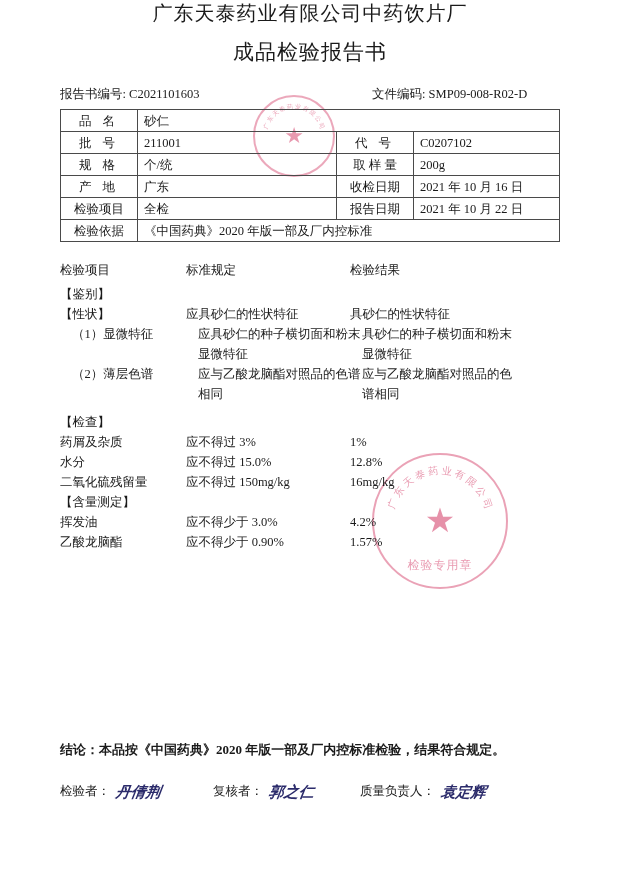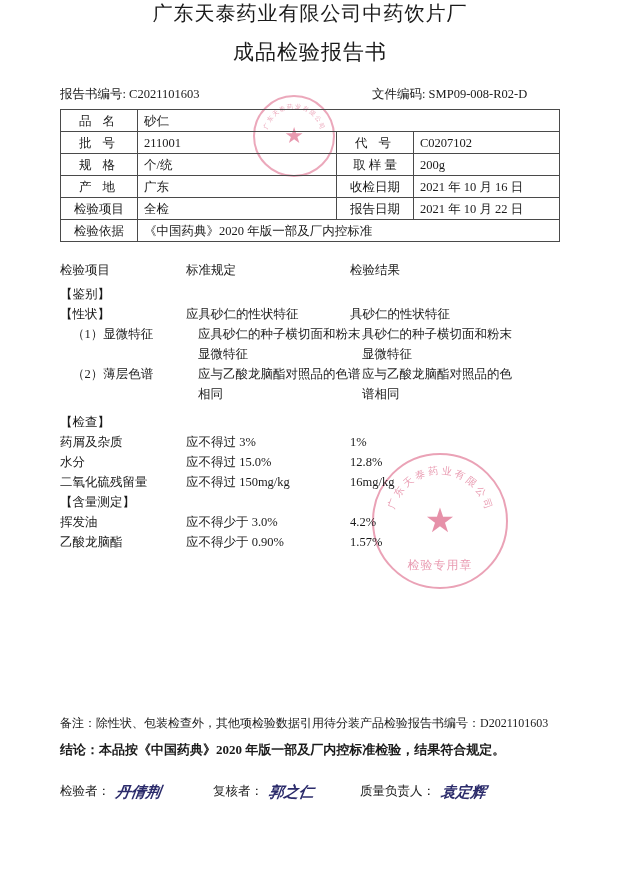--- a/index.html
+++ b/index.html
@@ -361,21 +361,20 @@
       <div class="c3">4.2%</div>
     </div>
     <div class="res-row">
       <div class="c1">乙酸龙脑酯</div>
       <div class="c2">应不得少于 0.90%</div>
       <div class="c3">1.57%</div>
     </div>
   </div>
 
   <div class="footer">
-    <div class="note">备注：除性状、包装检查外，其他项检验数据引用待分装产品检验报告书编号：D2021101603</div>
     <div class="conclusion">结论：本品按《中国药典》2020 年版一部及厂内控标准检验，结果符合规定。</div>
     <div class="signatures">
       <div class="sig">
         <span class="sig-label">检验者：</span>
         <span class="sig-name">丹倩荆</span>
       </div>
       <div class="sp1"></div>
       <div class="sig">
         <span class="sig-label">复核者：</span>
         <span class="sig-name">郭之仁</span>

